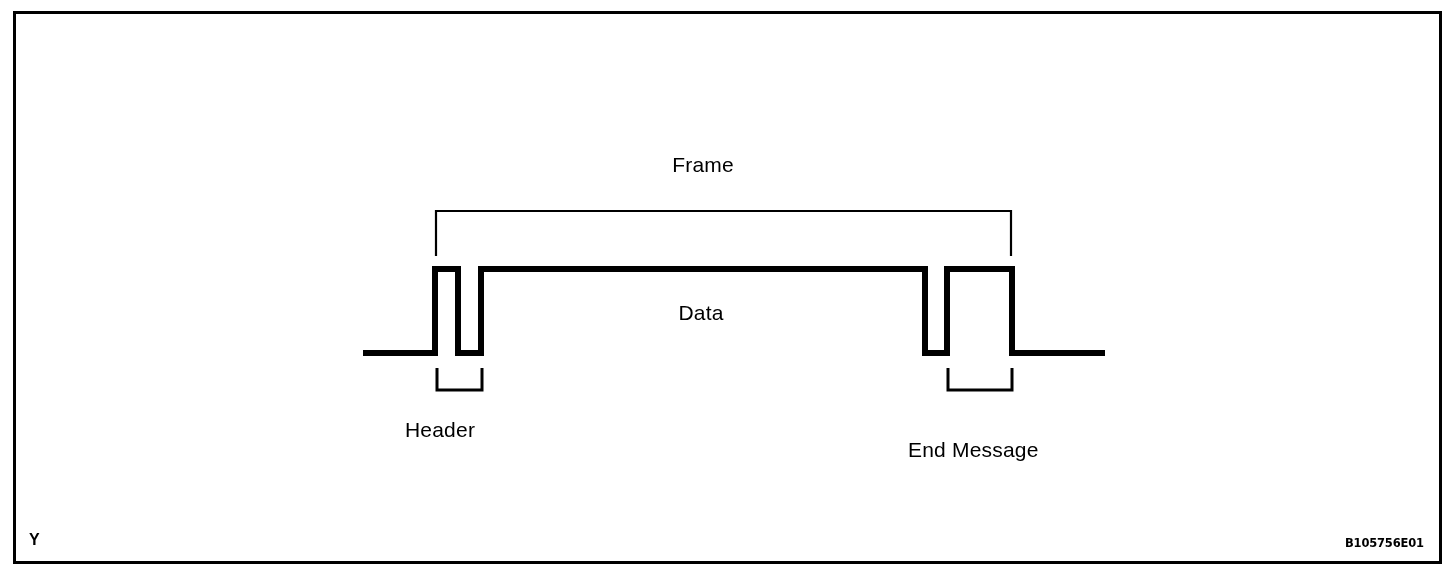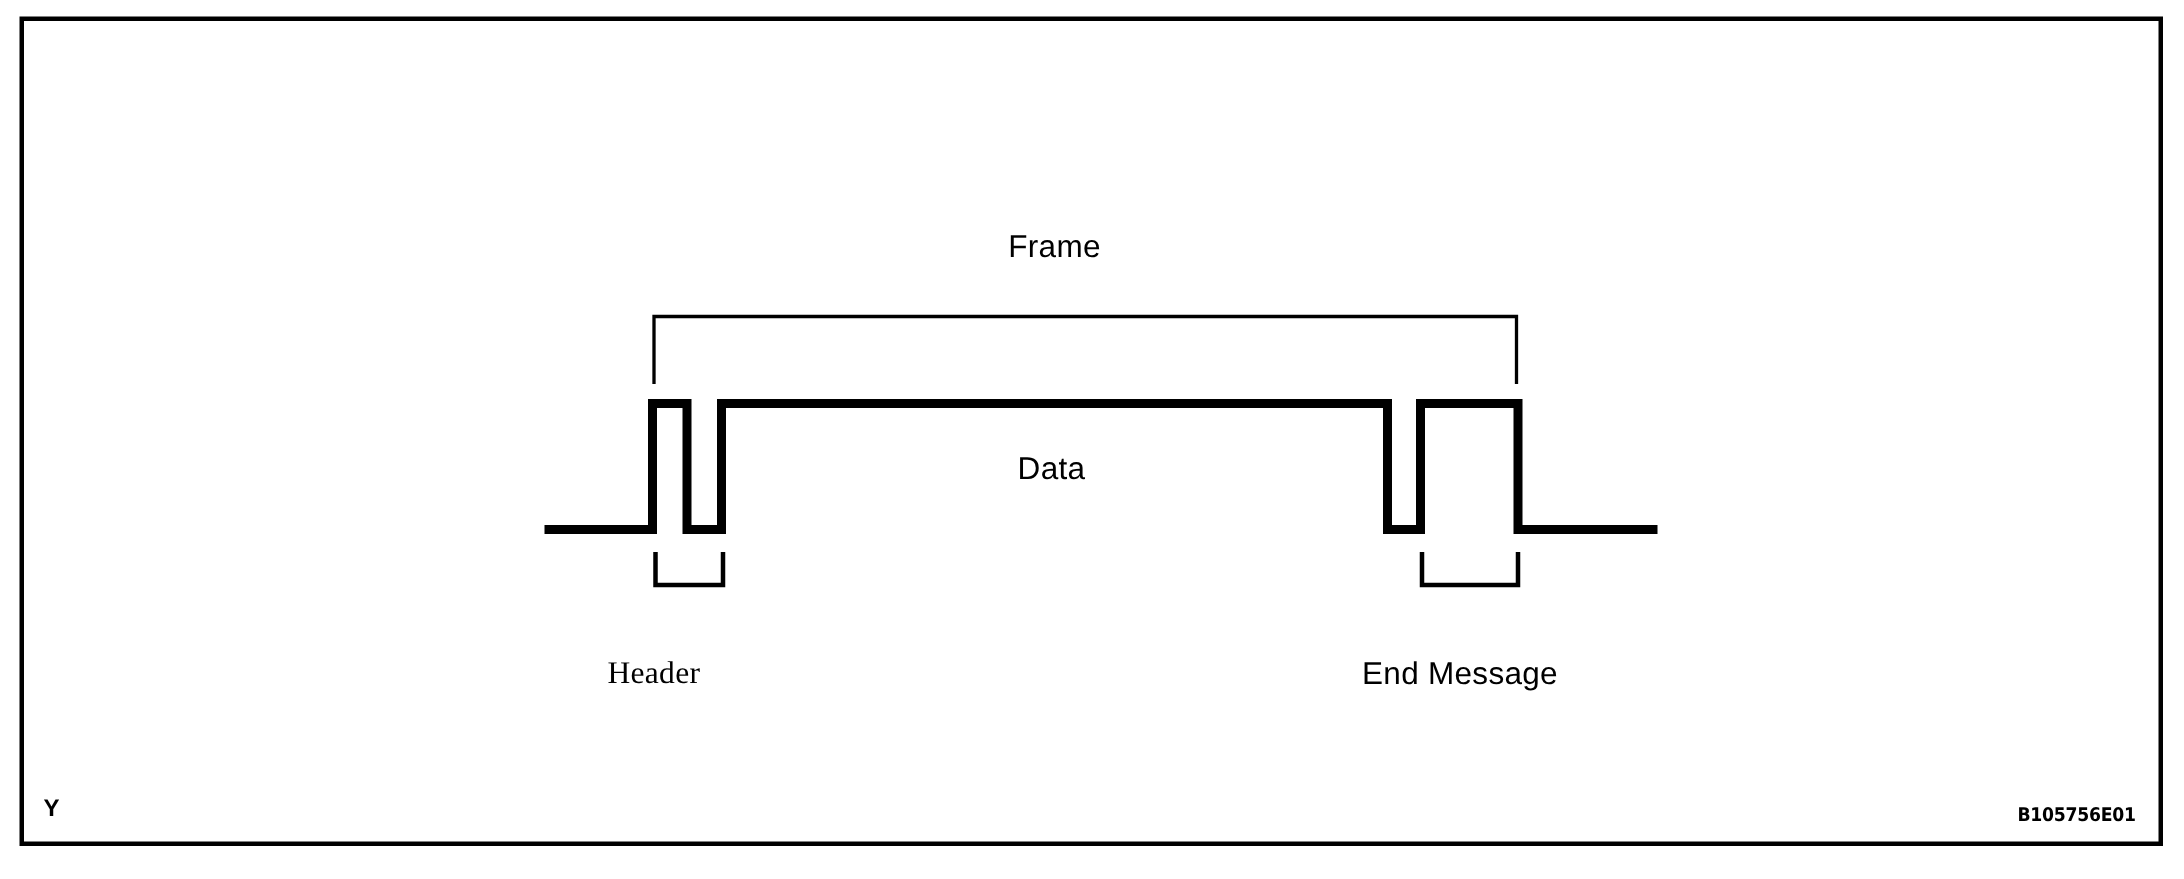--- a/index.html
+++ b/index.html
@@ -44,24 +44,23 @@
   #label-data {
     left: 0;
     top: 301px;
     width: 1402px;
     text-align: center;
     font-size: 21px;
     letter-spacing: 0.2px;
   }
   #label-header {
     left: 405px;
-    top: 436px;
+    top: 418px;
     font-size: 21px;
     letter-spacing: 0.2px;
-    font-family: Liberation Serif, serif;
   }
   #label-end-message {
     left: 908px;
     top: 438px;
     font-size: 21px;
     letter-spacing: 0.2px;
     text-align: right;
   }
   #label-corner-mark {
     left: 29px;

